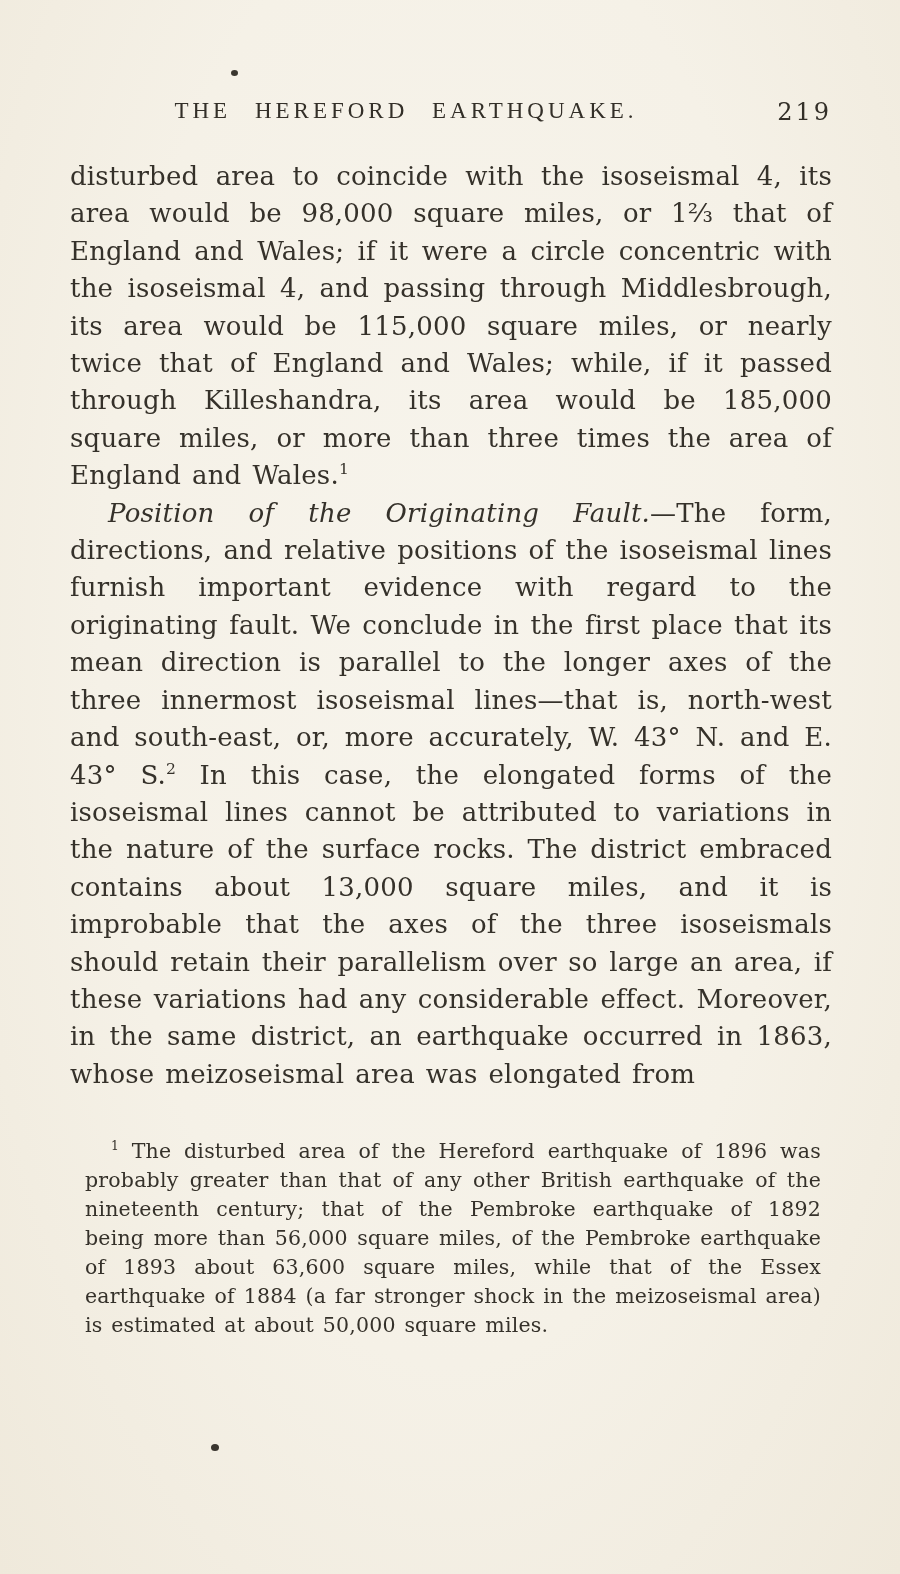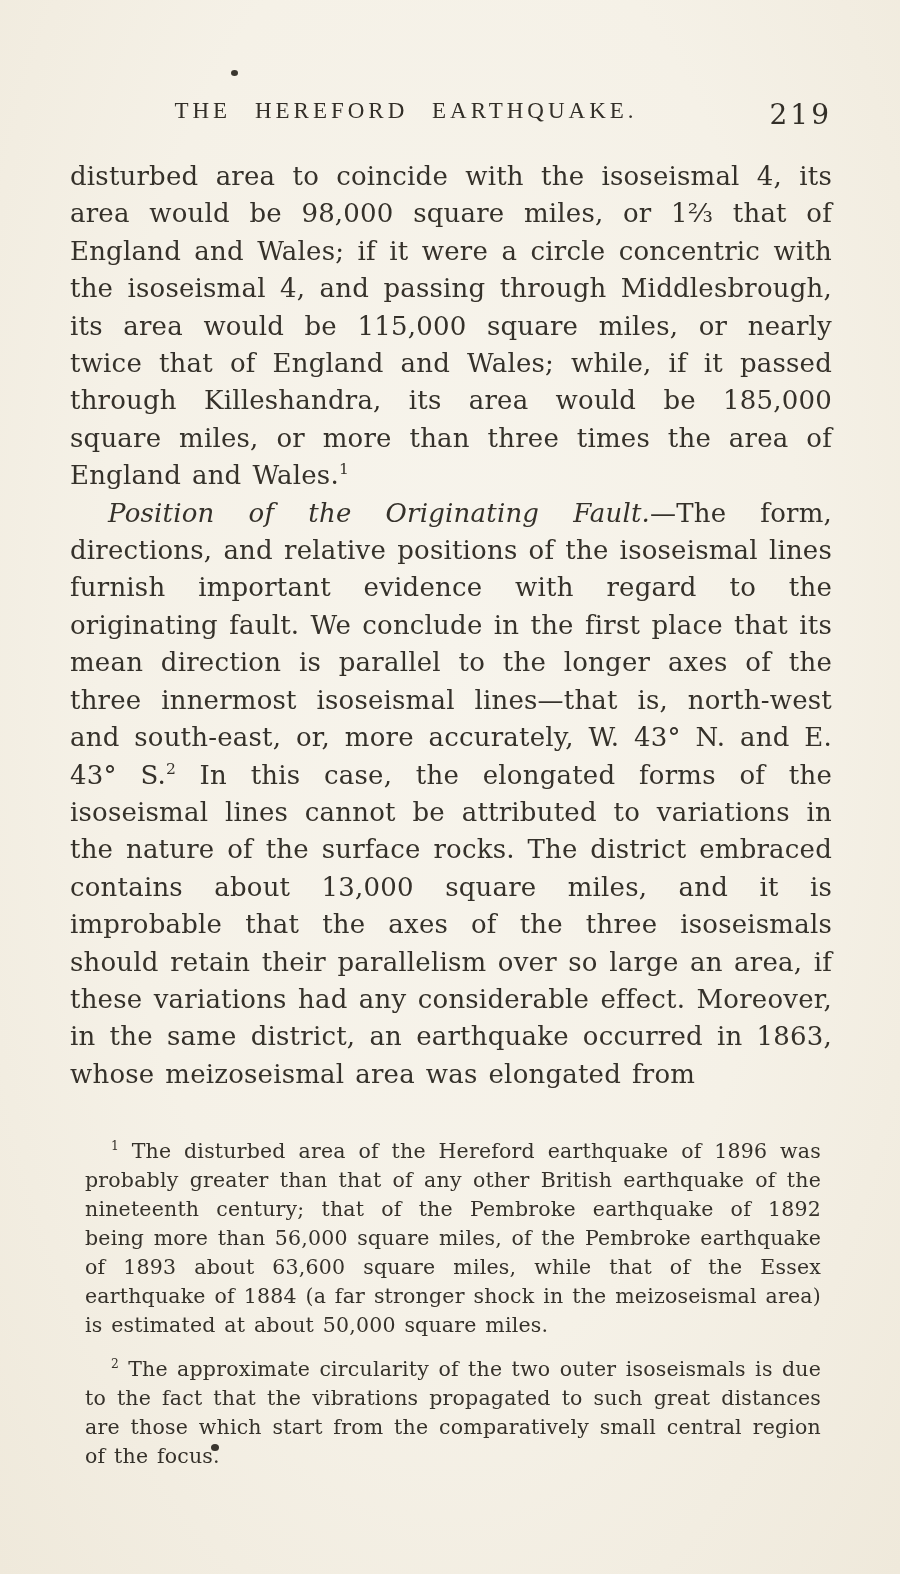--- a/index.html
+++ b/index.html
@@ -35,21 +35,21 @@
     letter-spacing: 4px;
     word-spacing: 14px;
     color: #332f28;
     white-space: nowrap;
     font-family: Liberation Serif, serif;
   }
   .page-number {
     position: absolute;
     right: 0;
     top: 0;
-    font-size: 28px;
+    font-size: 24px;
     letter-spacing: 3px;
     color: #332f28;
   }
   
   .body-text {
     position: absolute;
     top: 158px;
     left: 70px;
     width: 762px;
     font-size: 26px;
@@ -104,18 +104,17 @@
   </div>
 
   <div class="body-text">
     <p class="para"><span>disturbed area to coincide with the isoseismal 4, its area would be 98,000 square miles, or 1⅔ that of England and Wales; if it were a circle concentric with the isoseismal 4, and passing through Middlesbrough, its area would be 115,000 square miles, or nearly twice that of England and Wales; while, if it passed through Killeshandra, its area would be 185,000 square miles, or more than three times the area of England and Wales.</span><sup class="fnref">1</sup></p>
 
     <p class="para indented"><span class="lead-italic">Position of the Originating Fault.</span><span>—The form, directions, and relative positions of the isoseismal lines furnish important evidence with regard to the originating fault. We conclude in the first place that its mean direction is parallel to the longer axes of the three innermost isoseismal lines—that is, north-west and south-east, or, more accurately, W. 43° N. and E. 43° S.</span><sup class="fnref">2</sup><span> In this case, the elongated forms of the isoseismal lines cannot be attributed to variations in the nature of the surface rocks. The district embraced contains about 13,000 square miles, and it is improbable that the axes of the three isoseismals should retain their parallelism over so large an area, if these variations had any considerable effect. Moreover, in the same district, an earthquake occurred in 1863, whose meizoseismal area was elongated from</span></p>
   </div>
 
   <div class="footnotes">
     <p class="footnote"><sup class="fnref">1</sup> <span>The disturbed area of the Hereford earthquake of 1896 was probably greater than that of any other British earthquake of the nineteenth century; that of the Pembroke earthquake of 1892 being more than 56,000 square miles, of the Pembroke earthquake of 1893 about 63,600 square miles, while that of the Essex earthquake of 1884 (a far stronger shock in the meizoseismal area) is estimated at about 50,000 square miles.</span></p>
-    <p class="footnote"><sup class="fnref">2</sup> <span>The approximate circularity of the two outer isoseismals is due to the fact that the vibrations propagated to such great distances are those which start from the comparatively small central region of the focus.</span></p>
   </div>
 
   <span class="speck speck-bottom"></span>
 
 </div>
 
 </body></html>

